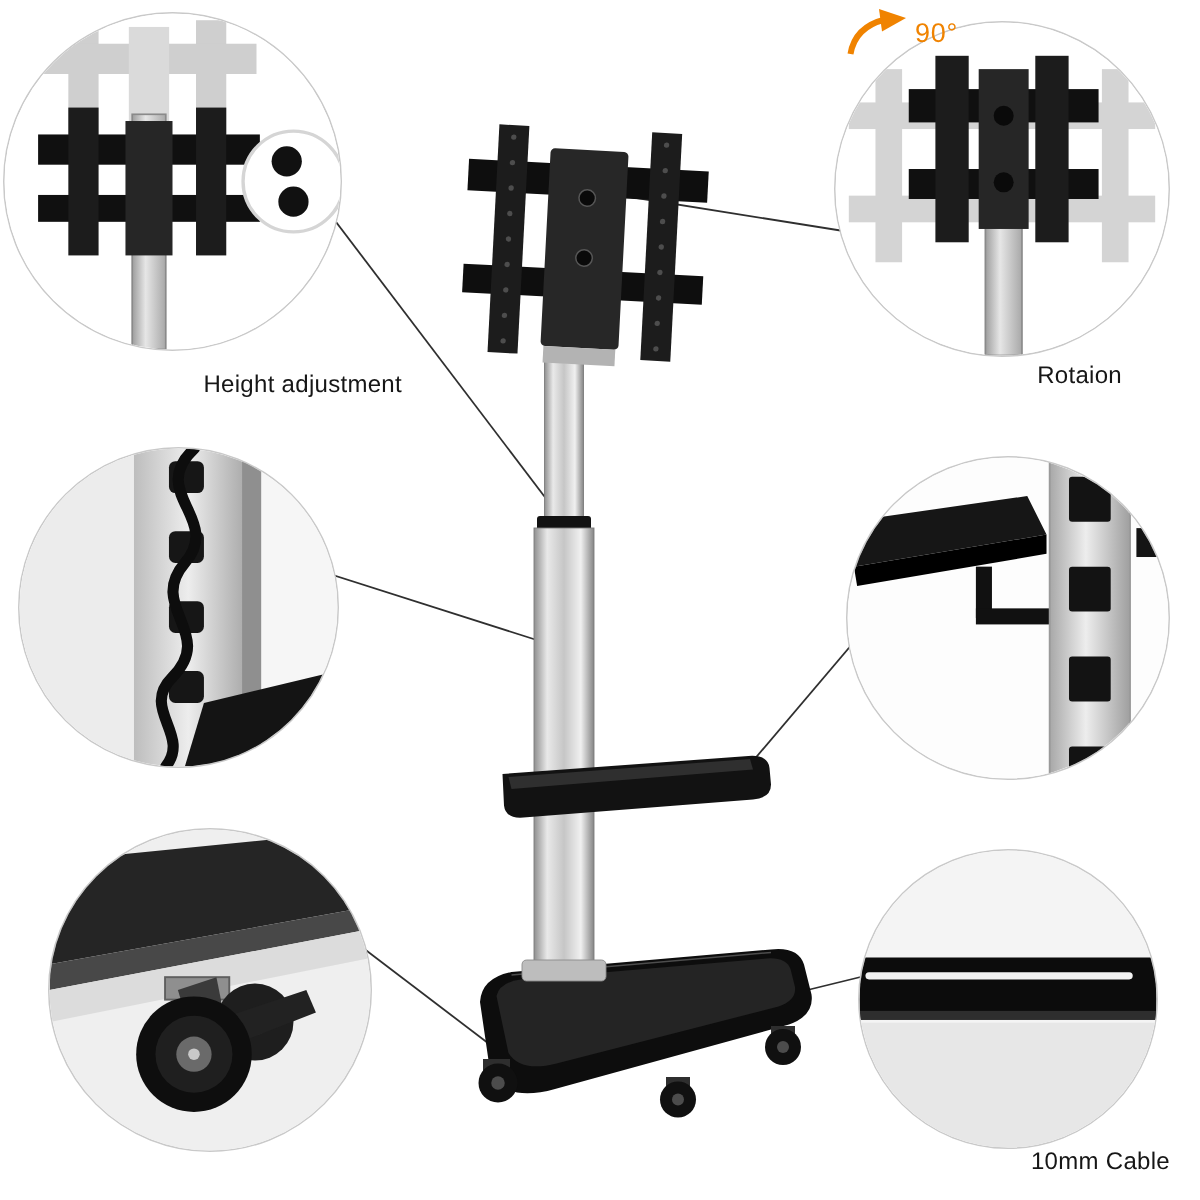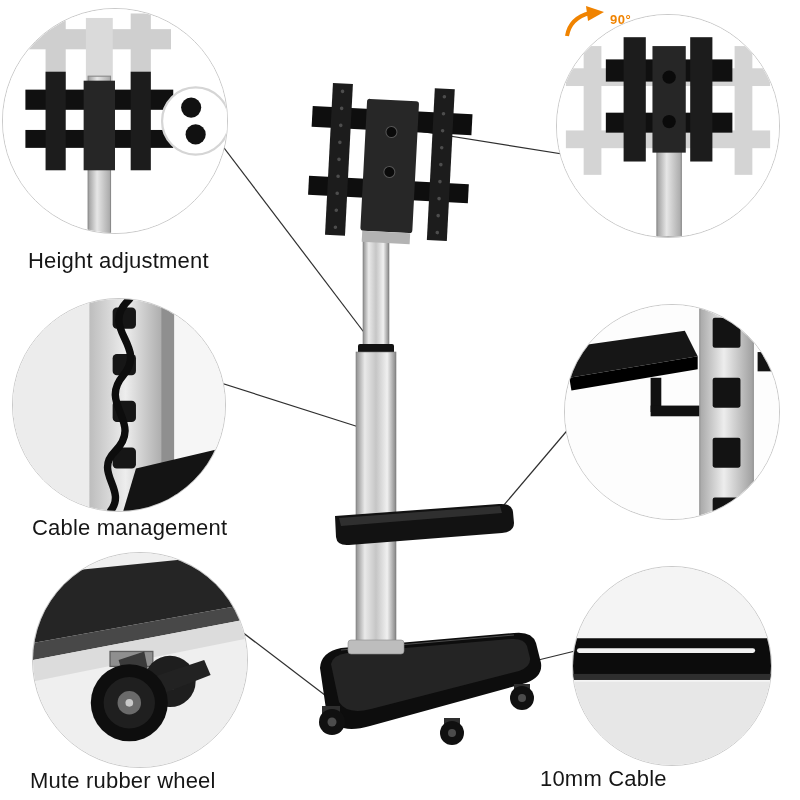--- a/index.html
+++ b/index.html
@@ -6,26 +6,26 @@
   html,body { background:#ffffff; }
   body { font-family:"Liberation Sans", sans-serif; }
   .canvas { position:relative; width:800px; height:800px; background:#ffffff; overflow:hidden; margin:0 auto; }
   .overlay { position:absolute; left:0; top:0; width:800px; height:800px; z-index:1; }
   .feature-circle {
     position:absolute; border-radius:50%; border:1px solid #c9c9c9;
     background:#ffffff; overflow:hidden; z-index:2;
   }
   .feature-circle svg { display:block; width:100%; height:100%; }
   .feature-label {
-    position:absolute; z-index:2; font-size:22px; color:#161616;
-    text-align:left; letter-spacing:0.2px; white-space:nowrap;
+    position:absolute; z-index:2; font-size:16px; color:#161616;
+    text-align:right; letter-spacing:0.2px; white-space:nowrap;
   }
   .rot-annotation {
-    position:absolute; z-index:3; color:#f08300; font-size:13px;
-    font-weight:bold; letter-spacing:0.5px;
+    position:absolute; z-index:3; color:#f08300; font-size:18px;
+    font-weight:normal; letter-spacing:0.5px;
   }
   .rot-arrow { position:absolute; z-index:3; }
 </style>
 </head>
 <body>
 
 <div class="canvas">
 
   <svg class="overlay" viewBox="0 0 800 800">
     <defs>
@@ -166,20 +166,21 @@
         <circle cx="50.5" cy="28" r="3" fill="#0a0a0a"></circle>
         <circle cx="50.5" cy="48" r="3" fill="#0a0a0a"></circle>
       </g>
     </svg>
   </div>
   <svg class="rot-arrow" style="left:562px; top:6px;" width="44" height="34" viewBox="0 0 44 34">
     <path d="M5,30 Q8,12 28,7" fill="none" stroke="#f08300" stroke-width="4"></path>
     <polygon points="24,0 42,6 26,15" fill="#f08300"></polygon>
   </svg>
   <div class="rot-annotation" style="left:610px; top:12px;">90°</div>
+  <div class="feature-label" style="left:548px; top:242px; width:200px;">Rotaion</div>
 
   <div class="feature-circle" style="left:12px; top:298px; width:214px; height:214px;">
     <svg viewBox="0 0 100 100">
       <defs>
         <linearGradient id="g3" x1="0" x2="1" y1="0" y2="0">
           <stop offset="0" stop-color="#bdbdbd"></stop>
             <stop offset="0.45" stop-color="#ededed"></stop>
             <stop offset="1" stop-color="#9f9f9f"></stop>
         </linearGradient>
       </defs>
@@ -190,21 +191,20 @@
       <g fill="#161616">
         <rect x="47" y="4" width="11" height="10" rx="2"></rect>
         <rect x="47" y="26" width="11" height="10" rx="2"></rect>
         <rect x="47" y="48" width="11" height="10" rx="2"></rect>
         <rect x="47" y="70" width="11" height="10" rx="2"></rect>
       </g>
       <path d="M55,0 C40,14 64,22 52,36 C40,50 62,58 48,72 C38,82 54,90 46,100" fill="none" stroke="#0d0d0d" stroke-width="3.5" stroke-linecap="round"></path>
       <path d="M58,80 L100,70 L100,100 L52,100 Z" fill="#141414"></path>
     </svg>
   </div>
-  <div class="feature-label" style="left:32px; top:515px; width:240px;">Cable management</div>
 
   <div class="feature-circle" style="left:564px; top:304px; width:216px; height:216px;">
     <svg viewBox="0 0 100 100">
       <defs>
         <linearGradient id="g4" x1="0" x2="1" y1="0" y2="0">
           <stop offset="0" stop-color="#a8a8a8"></stop>
             <stop offset="0.45" stop-color="#ededed"></stop>
             <stop offset="1" stop-color="#9f9f9f"></stop>
         </linearGradient>
       </defs>
@@ -234,21 +234,20 @@
       <circle cx="64" cy="60" r="12" fill="#1e1e1e"></circle>
       <circle cx="64" cy="60" r="4" fill="#555555"></circle>
       <path d="M56,58 L80,50 L83,57 L60,66 Z" fill="#222222"></path>
       <path d="M40,50 L52,46 L54,56 L43,60 Z" fill="#3a3a3a"></path>
       <circle cx="45" cy="70" r="18" fill="#0e0e0e"></circle>
       <circle cx="45" cy="70" r="12" fill="#1f1f1f"></circle>
       <circle cx="45" cy="70" r="5.5" fill="#6a6a6a"></circle>
       <circle cx="45" cy="70" r="1.8" fill="#c9c9c9"></circle>
     </svg>
   </div>
-  <div class="feature-label" style="left:30px; top:768px; width:240px;">Mute rubber wheel</div>
 
   <div class="feature-circle" style="left:572px; top:566px; width:200px; height:200px;">
     <svg viewBox="0 0 100 100">
       <rect width="100" height="100" fill="#f4f4f4"></rect>
       <rect x="0" y="58" width="100" height="42" fill="#e7e7e7"></rect>
       <rect x="-2" y="36" width="104" height="21" rx="3" fill="#0c0c0c"></rect>
       <rect x="2" y="41" width="90" height="2.4" rx="1.2" fill="#ffffff" opacity="0.95"></rect>
       <rect x="-2" y="54" width="104" height="3" fill="#2e2e2e"></rect>
     </svg>
   </div>

